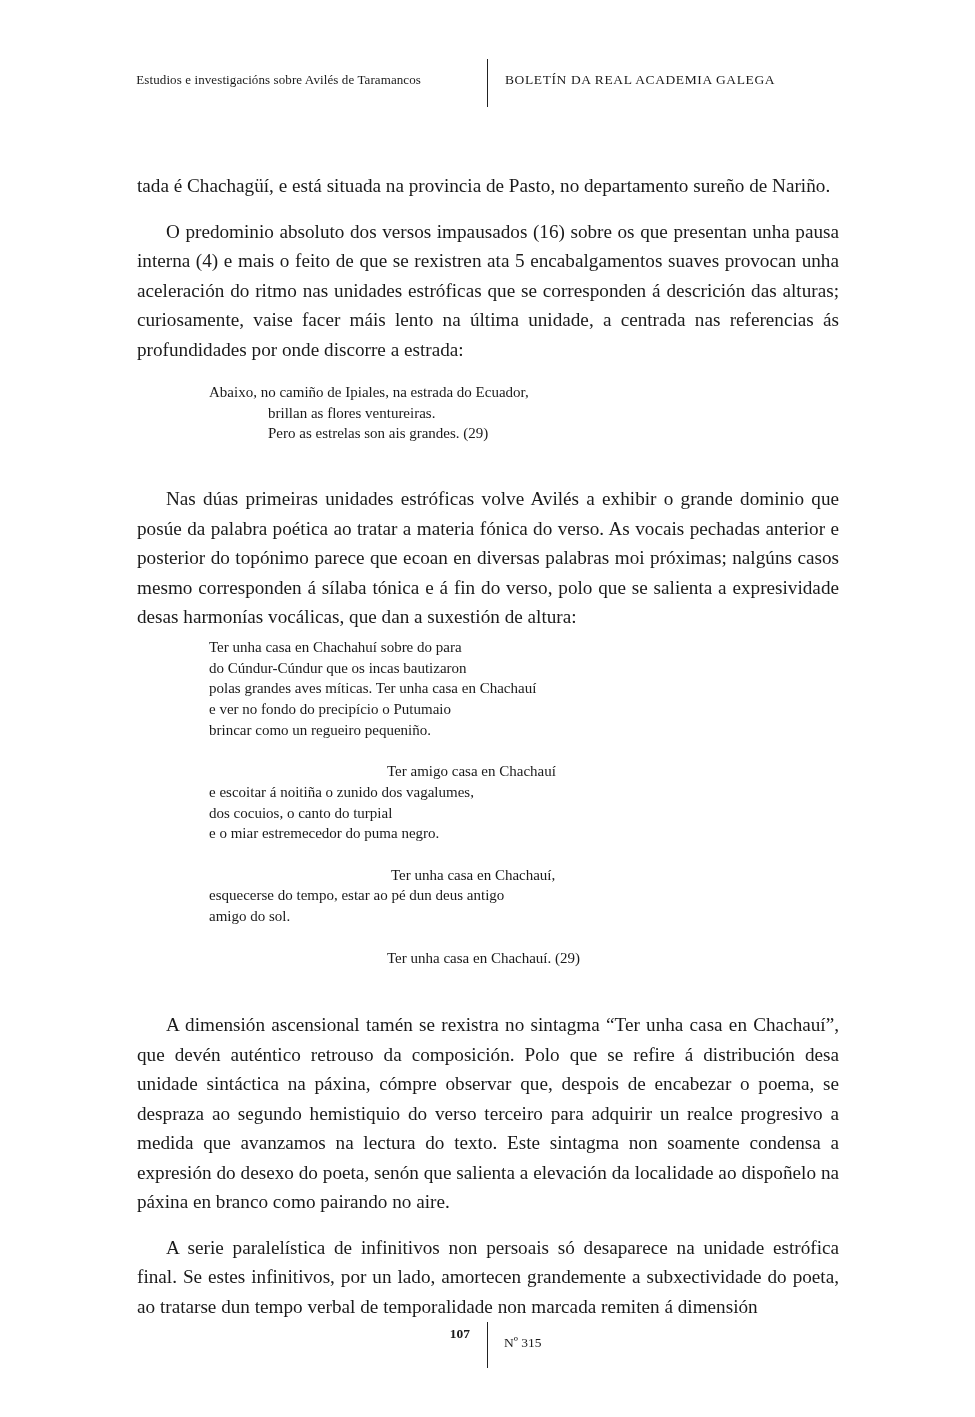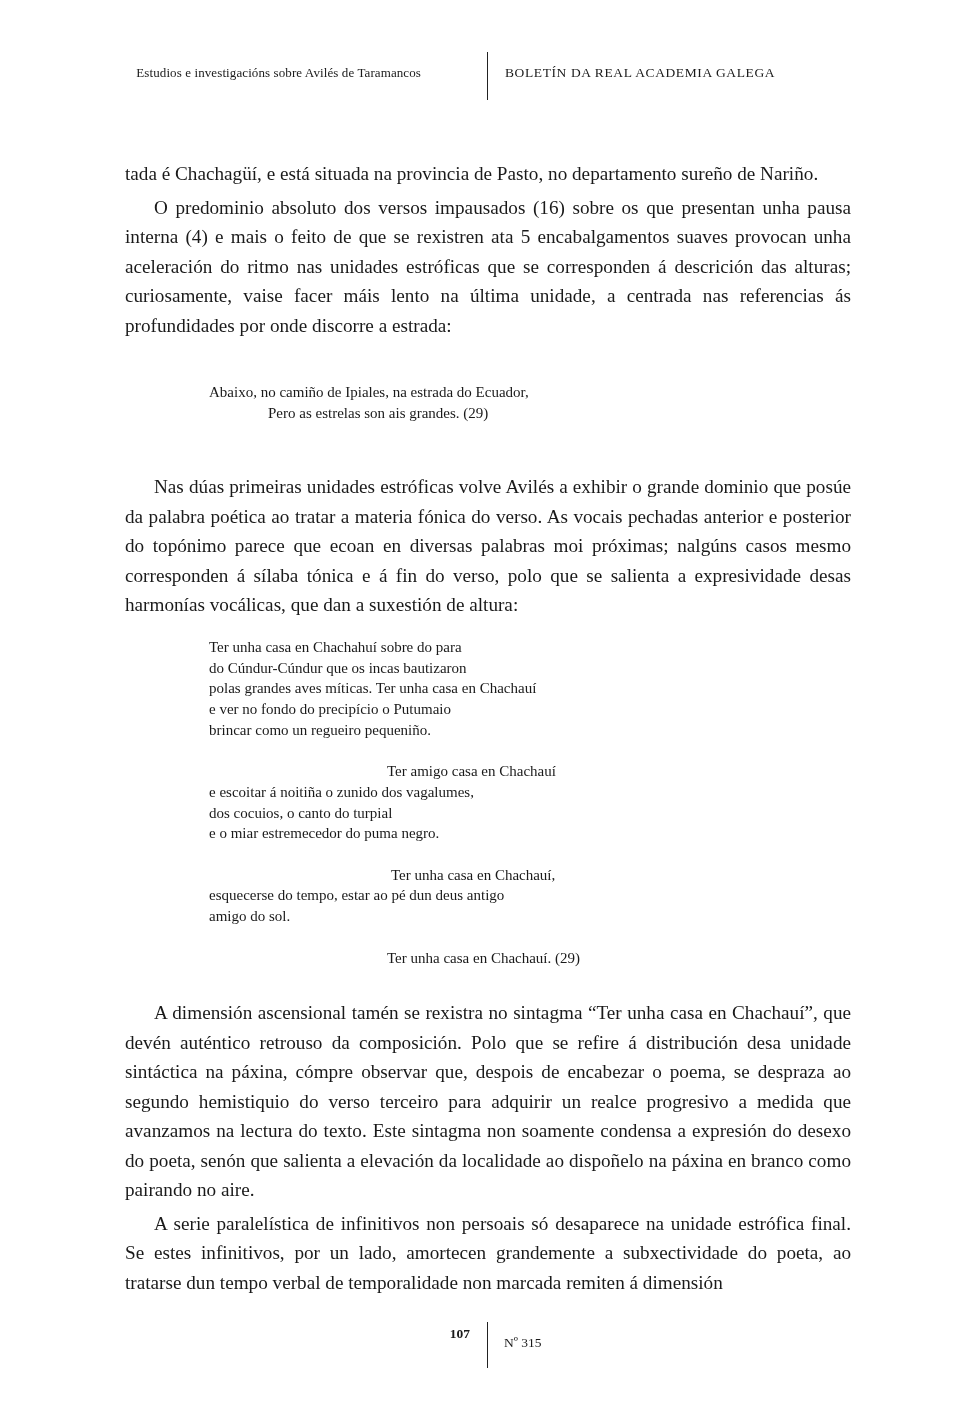--- a/index.html
+++ b/index.html
@@ -10,21 +10,21 @@
     body {
       width: 975px;
       height: 1417px;
       position: relative;
       overflow: hidden;
       color: #1a1a1a;
       font-family: "Liberation Serif", "DejaVu Serif", serif;
     }
     .header {
       position: absolute;
-      top: 52px;
+      top: 59px;
       left: 0;
       width: 924px;
       height: 48px;
     }
     .header-left {
       position: absolute;
       right: 503px;
       top: 13px;
       font-size: 13px;
       white-space: nowrap;
@@ -48,21 +48,21 @@
     }
     .body-text {
       position: absolute;
       left: 121px;
       width: 734px;
       font-size: 19.2px;
       line-height: 29.5px;
       text-align: justify;
     }
     .body-text p {
-      margin: 4px;
+      margin: 16px;
     }
     .indent {
       text-indent: 29px;
     }
     .poem {
       position: absolute;
       left: 209px;
       font-size: 15.3px;
       line-height: 20.7px;
       white-space: nowrap;
@@ -115,20 +115,21 @@
   <span class="header-right">BOLETÍN DA REAL ACADEMIA GALEGA</span>
 </div>
 
 <div class="body-text" style="top:155px;">
   <p>tada é Chachagüí, e está situada na provincia de Pasto, no departamento sureño de Nariño.</p>
   <p class="indent">O predominio absoluto dos versos impausados (16) sobre os que presentan unha pausa interna (4) e mais o feito de que se rexistren ata 5 encabalgamentos suaves provocan unha aceleración do ritmo nas unidades estróficas que se corresponden á descrición das alturas; curiosamente, vaise facer máis lento na última unidade, a centrada nas referencias ás profundidades por onde discorre a estrada:</p>
 </div>
 
 <div class="poem" style="top:382px; font-size:15px;">
   <span class="line">Abaixo, no camiño de Ipiales, na estrada do Ecuador,</span>
+  <span class="line ind1">brillan as flores ventureiras.</span>
   <span class="line ind1">Pero as estrelas son ais grandes. (29)</span>
 </div>
 
 <div class="body-text" style="top:468px;">
   <p class="indent">Nas dúas primeiras unidades estróficas volve Avilés a exhibir o grande dominio que posúe da palabra poética ao tratar a materia fónica do verso. As vocais pechadas anterior e posterior do topónimo parece que ecoan en diversas palabras moi próximas; nalgúns casos mesmo corresponden á sílaba tónica e á fin do verso, polo que se salienta a expresividade desas harmonías vocálicas, que dan a suxestión de altura:</p>
 </div>
 
 <div class="poem" style="top:637px; font-size:15px;">
   <span class="line">Ter unha casa en Chachahuí sobre do para</span>
   <span class="line">do Cúndur-Cúndur que os incas bautizaron</span>

